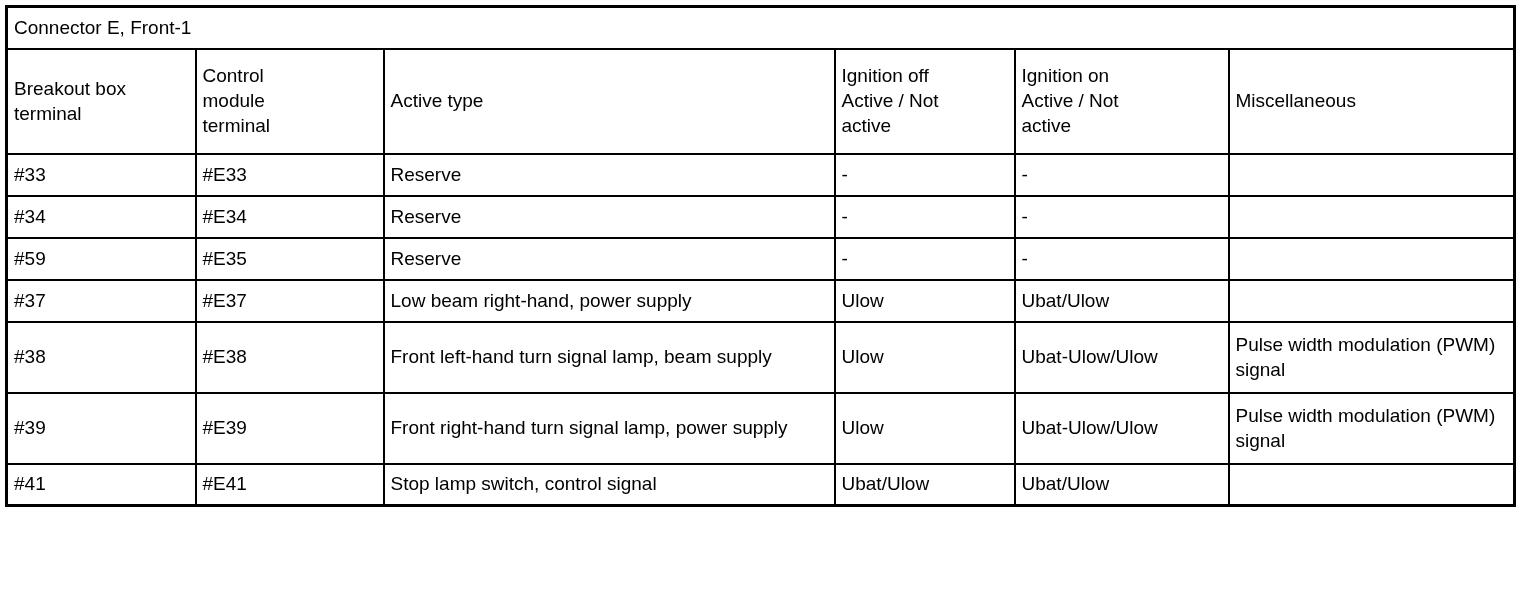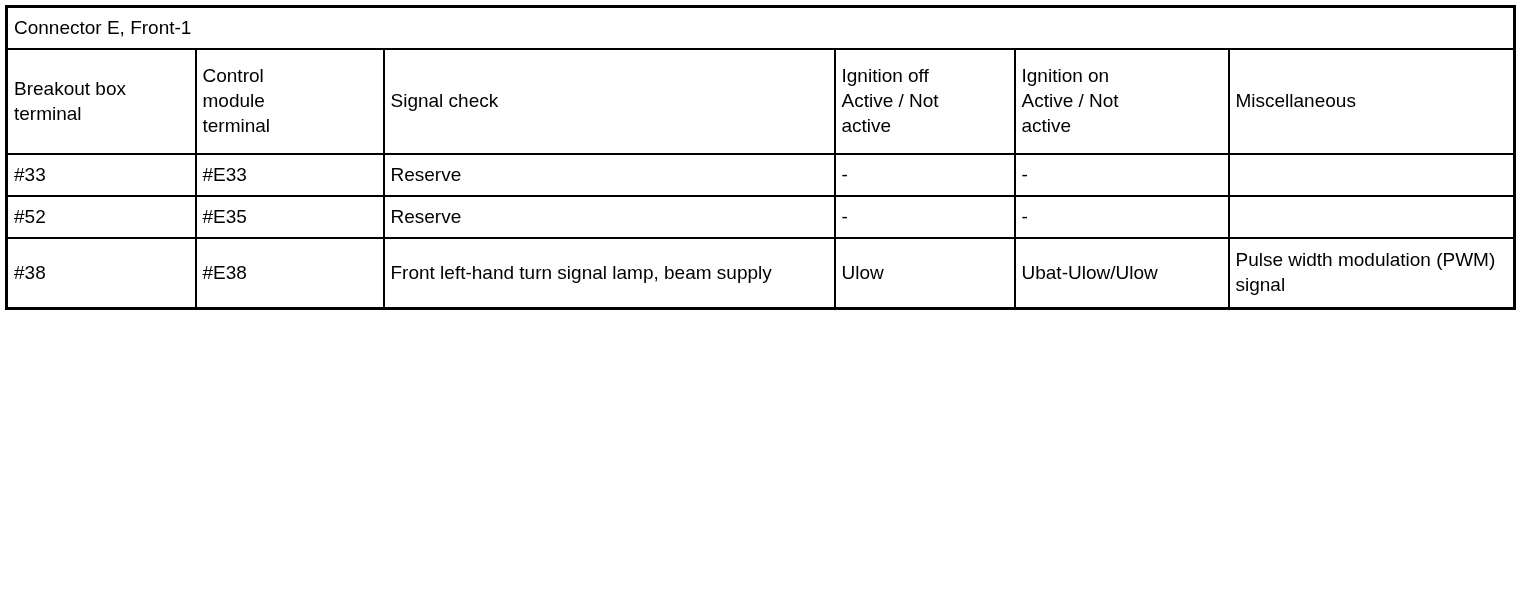--- a/index.html
+++ b/index.html
@@ -103,21 +103,21 @@
         <th class="hdr-cell hdr-center">
           <span>Breakout box</span><br>
           <span>terminal</span>
         </th>
         <th class="hdr-cell hdr-center">
           <span>Control</span><br>
           <span>module</span><br>
           <span>terminal</span>
         </th>
         <th class="hdr-cell">
-          <span>Signal check</span>
+          <span>Active type</span>
         </th>
         <th class="hdr-cell">
           <span>Ignition off</span><br>
           <span>Active / Not</span><br>
           <span>active</span>
         </th>
         <th class="hdr-cell">
           <span>Ignition on</span><br>
           <span>Active / Not</span><br>
           <span>active</span>
@@ -131,31 +131,63 @@
     <tbody>
         <tr>
           <td class="row-cell">#33</td>
           <td class="row-cell">#E33</td>
           <td class="row-cell">Reserve</td>
           <td class="row-cell">-</td>
           <td class="row-cell">-</td>
           <td class="row-cell"></td>
         </tr>
         <tr>
-          <td class="row-cell">#52</td>
+          <td class="row-cell">#34</td>
+          <td class="row-cell">#E34</td>
+          <td class="row-cell">Reserve</td>
+          <td class="row-cell">-</td>
+          <td class="row-cell">-</td>
+          <td class="row-cell"></td>
+        </tr>
+        <tr>
+          <td class="row-cell">#59</td>
           <td class="row-cell">#E35</td>
           <td class="row-cell">Reserve</td>
           <td class="row-cell">-</td>
           <td class="row-cell">-</td>
+          <td class="row-cell"></td>
+        </tr>
+        <tr>
+          <td class="row-cell">#37</td>
+          <td class="row-cell">#E37</td>
+          <td class="row-cell">Low beam right-hand, power supply</td>
+          <td class="row-cell">Ulow</td>
+          <td class="row-cell">Ubat/Ulow</td>
           <td class="row-cell"></td>
         </tr>
         <tr>
           <td class="row-cell tall">#38</td>
           <td class="row-cell tall">#E38</td>
           <td class="row-cell tall">Front left-hand turn signal lamp, beam supply</td>
           <td class="row-cell tall">Ulow</td>
           <td class="row-cell tall">Ubat-Ulow/Ulow</td>
           <td class="row-cell tall">Pulse width modulation (PWM) signal</td>
         </tr>
+        <tr>
+          <td class="row-cell tall">#39</td>
+          <td class="row-cell tall">#E39</td>
+          <td class="row-cell tall">Front right-hand turn signal lamp, power supply</td>
+          <td class="row-cell tall">Ulow</td>
+          <td class="row-cell tall">Ubat-Ulow/Ulow</td>
+          <td class="row-cell tall">Pulse width modulation (PWM) signal</td>
+        </tr>
+        <tr>
+          <td class="row-cell">#41</td>
+          <td class="row-cell">#E41</td>
+          <td class="row-cell">Stop lamp switch, control signal</td>
+          <td class="row-cell">Ubat/Ulow</td>
+          <td class="row-cell">Ubat/Ulow</td>
+          <td class="row-cell"></td>
+        </tr>
       </tbody>
   </table>
 
 </div>
 
 </body></html>

